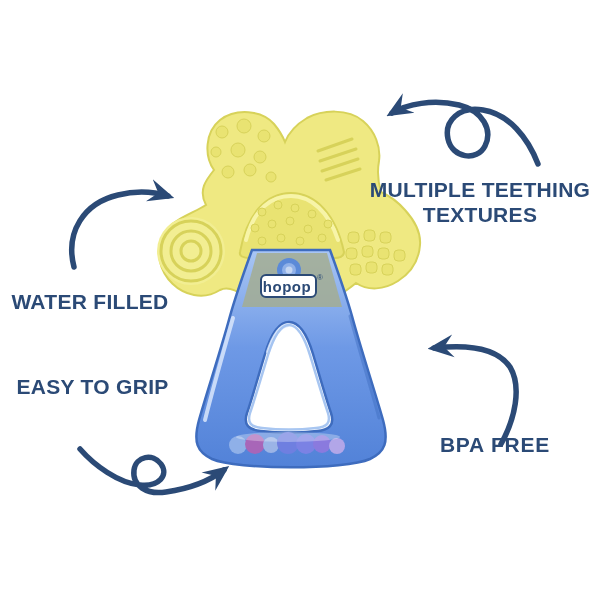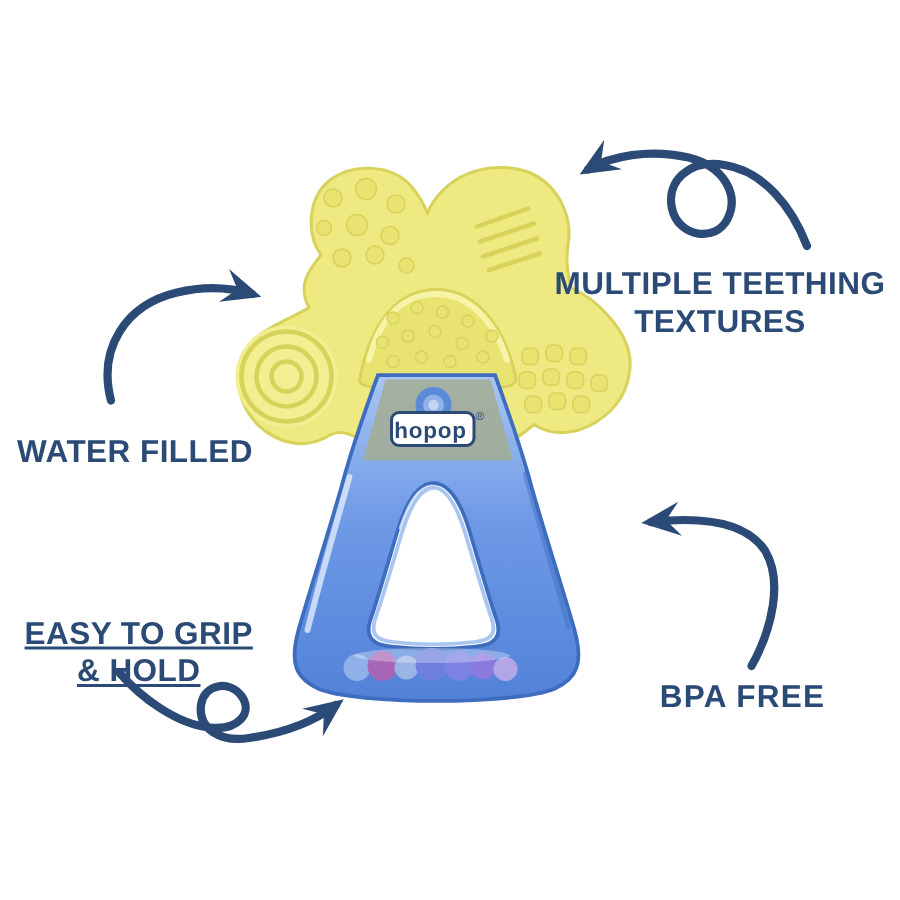--- a/index.html
+++ b/index.html
@@ -207,20 +207,19 @@
     </g>
   </svg>
 
   <div class="label" style="left:345px;top:177px;width:270px;">
     <div>MULTIPLE TEETHING</div>
     <div>TEXTURES</div>
   </div>
 
   <div class="label" style="left:5px;top:289px;width:170px;">WATER FILLED</div>
 
-  <div class="label" style="left:5px;top:410px;width:175px;text-decoration:underline;">
+  <div class="label" style="left:5px;top:374px;width:175px;">
     <div>EASY TO GRIP</div>
-    <div>&amp; HOLD</div>
   </div>
 
-  <div class="label bpa" style="left:400px;top:452px;width:190px;">BPA FREE</div>
+  <div class="label bpa" style="left:400px;top:432px;width:190px;">BPA FREE</div>
 
 </div>
 
 </body></html>

